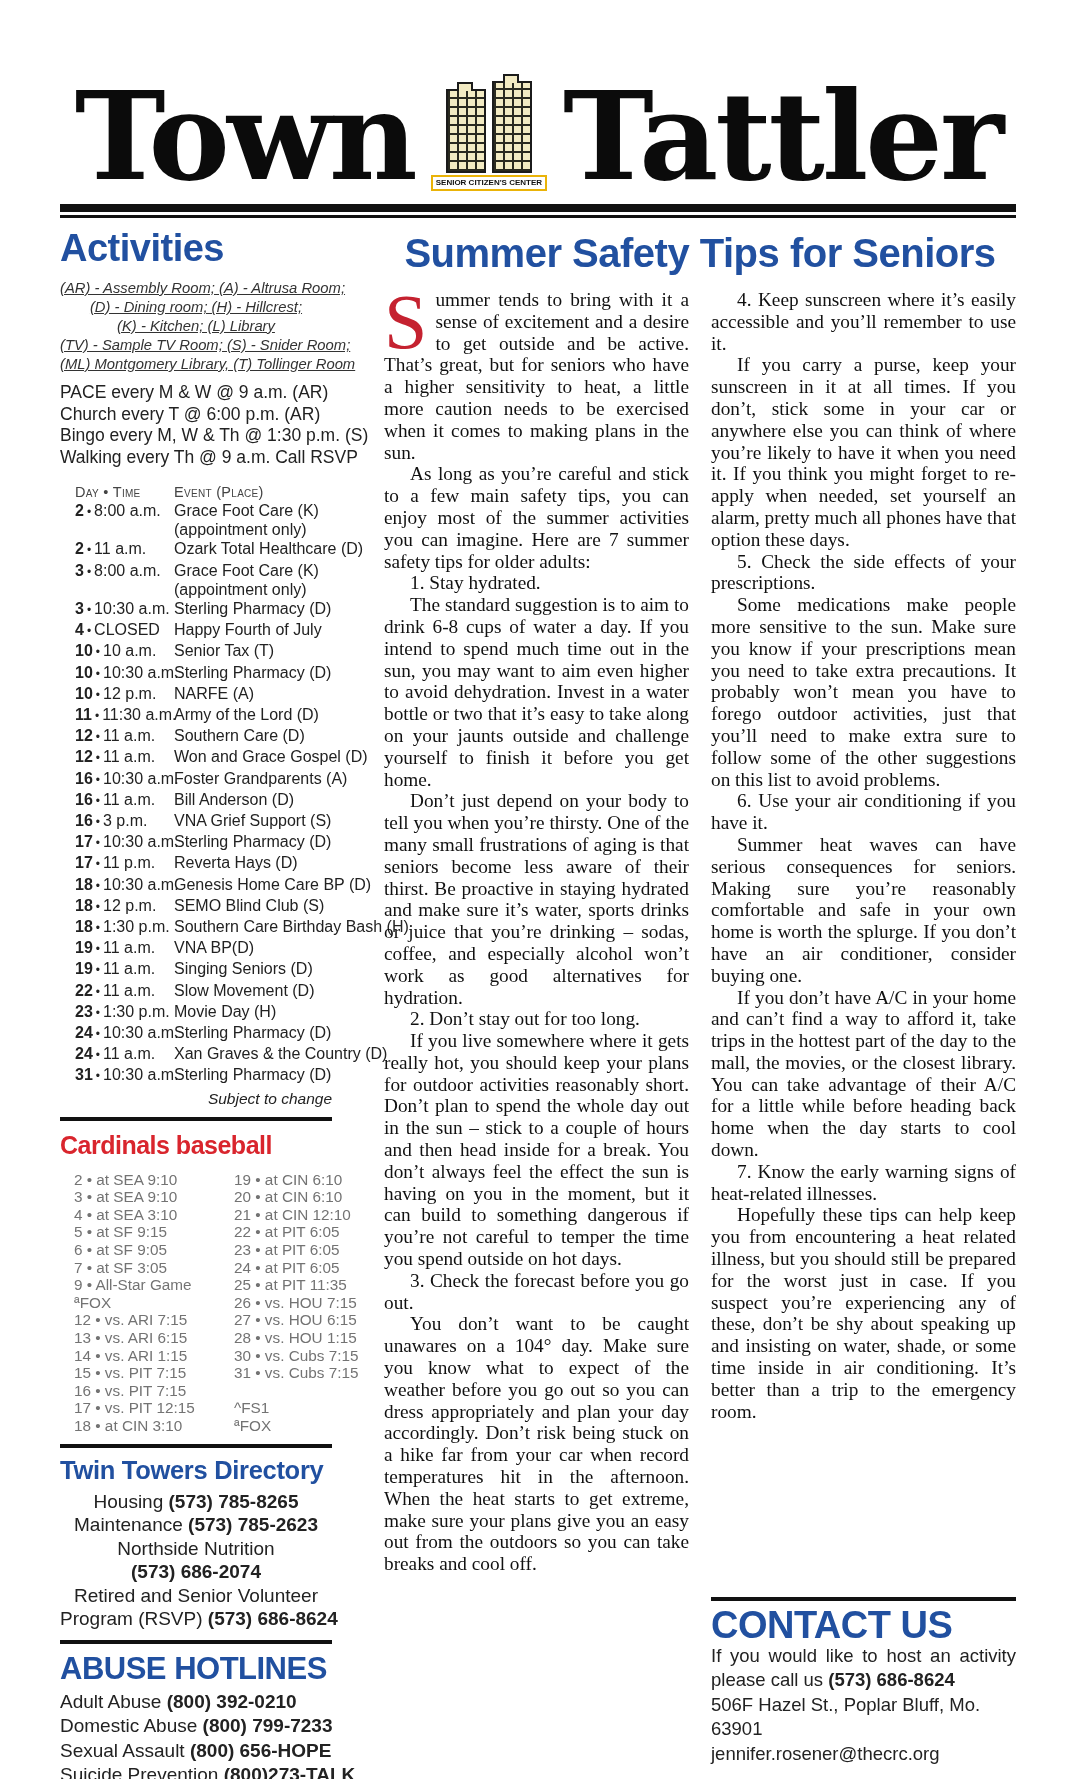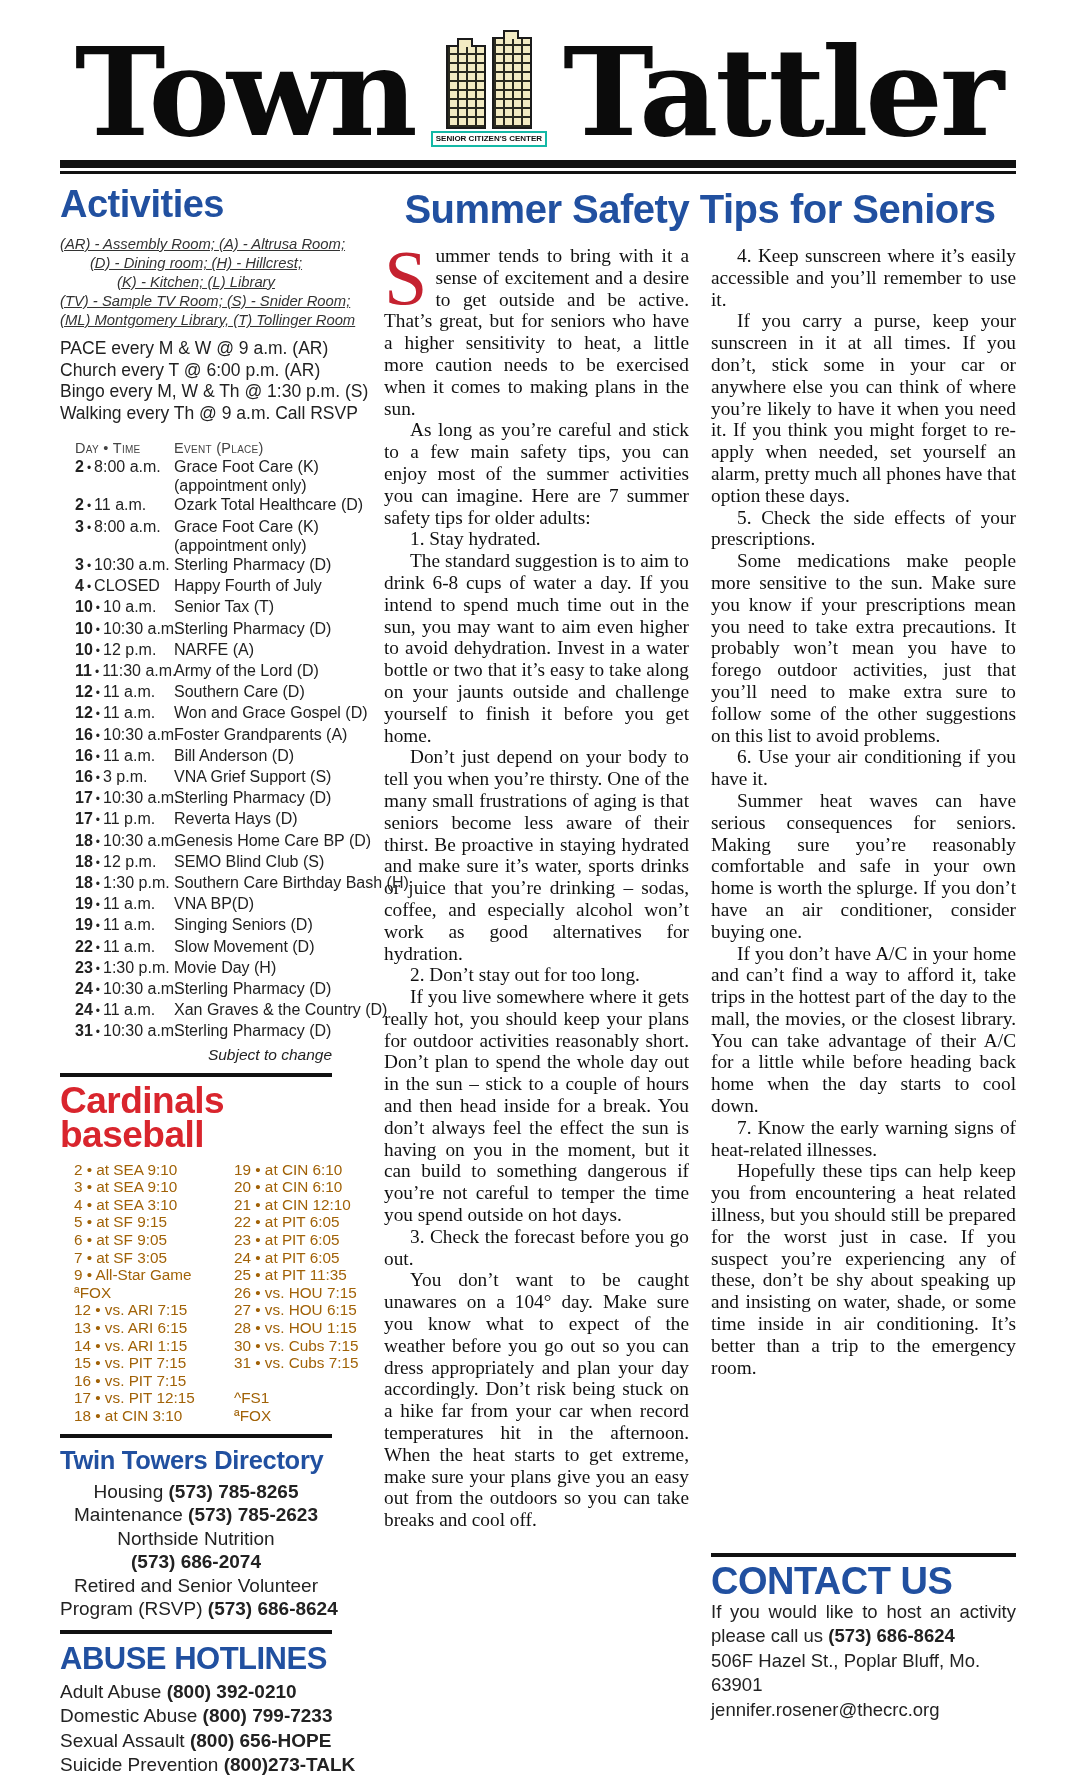--- a/index.html
+++ b/index.html
@@ -1,29 +1,29 @@
 <!DOCTYPE html>
 <html lang="en"><head>
 <meta charset="utf-8">
 <style>
   html,body{margin:0;padding:0;background:#ffffff;}
   body{width:1080px;height:1779px;overflow:hidden;font-family:"Liberation Sans","DejaVu Sans",sans-serif;color:#222;}
-  .page{box-sizing:border-box;width:1080px;height:1445px;padding:16px 64px 0 60px;}
+  .page{box-sizing:border-box;width:1080px;height:1445px;padding:16px 64px 0 60px;margin-top:44px;}
 
   
   .masthead{display:flex;align-items:flex-end;justify-content:center;gap:16px;height:132px;}
   .mast-word{font-family:"DejaVu Serif","Liberation Serif",serif;font-weight:bold;font-size:122px;line-height:.9;letter-spacing:-3px;color:#0b0b0b;}
   .tt-icon{display:flex;flex-direction:column;align-items:center;margin-bottom:1px;}
   .towers{display:flex;gap:6px;align-items:flex-end;}
   .tower{width:36px;background:#f3ebc3;border:2px solid #1b1b1b;position:relative;
     background-image:repeating-linear-gradient(0deg,#2a2a20 0 2px,transparent 2px 9px),
                      repeating-linear-gradient(90deg,#2a2a20 0 2px,transparent 2px 9px);}
   .t1{height:80px;} .t2{height:88px;}
   .cap{position:absolute;top:-9px;left:9px;width:12px;height:7px;background:#f3ebc3;border:2px solid #1b1b1b;border-bottom:none;}
-  .icon-label{margin-top:2px;background:#fff;border:2px solid #14b8a6;font-weight:bold;font-size:8px;line-height:10px;padding:1px 3px;white-space:nowrap;color:#111;}
+  .icon-label{margin-top:2px;background:#fff;border:2px solid #eab308;font-weight:bold;font-size:8px;line-height:10px;padding:1px 3px;white-space:nowrap;color:#111;}
   .double-rule{margin-top:12px;border-top:8px solid #111;height:3px;border-bottom:3px solid #111;}
 
   
   .content{display:flex;margin-top:4px;}
   .left-col{flex:0 0 272px;width:272px;}
   .article{flex:1;margin-left:52px;min-width:0;}
 
   .sec-title{margin:0;font-weight:bold;}
   .blue{color:#2150a0;}
   .red{color:#d9252d;}
@@ -39,22 +39,22 @@
   .act-row{display:grid;grid-template-columns:99px auto;line-height:19.2px;}
   .act-dt{white-space:nowrap;}
   .act-sep{margin:0 3px;font-size:12px;}
   .act-ev{white-space:nowrap;}
   .act-note:empty{display:none;}
   .subject{font-style:italic;text-align:right;font-size:15.5px;line-height:19px;margin-top:2px;color:#222;}
 
   .rule{border:none;border-top:4px solid #111;margin:9px 0 7px 0;}
 
   
-  .bb-title{font-size:37px;line-height:34px;letter-spacing:-.5px;}
-  .bb-grid{display:grid;grid-template-columns:160px auto;padding-left:14px;margin-top:9px;font-size:15.3px;color:#a16207;}
+  .bb-title{font-size:25px;line-height:34px;letter-spacing:-.5px;}
+  .bb-grid{display:grid;grid-template-columns:160px auto;padding-left:14px;margin-top:9px;font-size:15.3px;color:#737373;}
   .bb-line{line-height:17.6px;min-height:17.6px;white-space:nowrap;}
 
   
   .ttd-title{font-size:25.5px;line-height:31px;letter-spacing:-.3px;}
   .dir{margin-top:4px;font-size:19px;line-height:23.5px;text-align:center;color:#222;}
   .dir-line{white-space:nowrap;}
 
   
   .hot-title{font-size:31px;line-height:36px;letter-spacing:-.5px;}
   .hot{margin-top:3px;font-size:19px;line-height:24.5px;color:#222;}

